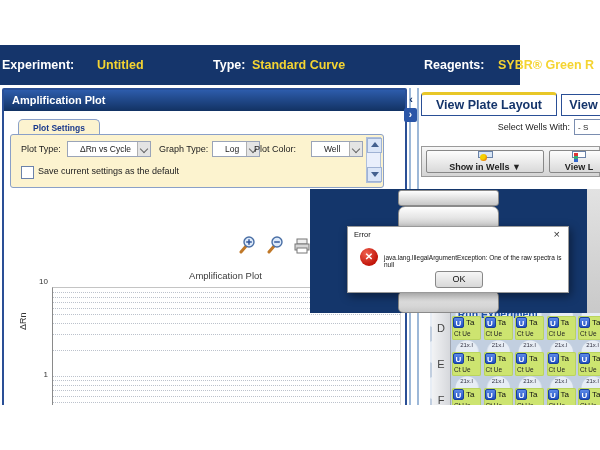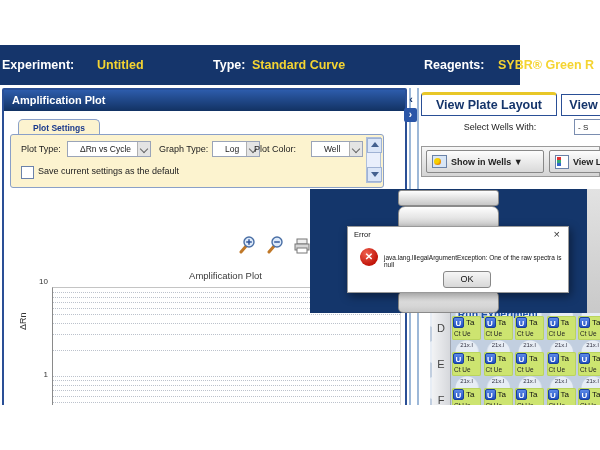--- a/index.html
+++ b/index.html
@@ -57,28 +57,28 @@
   .vline{top:43px;height:317px;}
   .collapse-left{left:405px;top:48px;width:12px;height:13px;font-size:11px;font-weight:bold;color:#15356b;line-height:13px;text-align:center;}
   .collapse-right{left:404px;top:63px;width:13px;height:14px;background:#2a56a8;color:#fff;
                   font-size:10px;font-weight:bold;text-align:center;line-height:14px;border-radius:2px;}
 
   
   .right-panel{left:419px;top:43px;width:181px;height:317px;background:#fff;}
   .tab{position:absolute;background:#fff;border:1.5px solid #2a4f96;box-sizing:border-box;
        font-size:12.5px;font-weight:bold;color:#15356b;text-align:center;}
   .tab-active{border-top:3px solid #e8c728;border-radius:4px 4px 0 0;line-height:20px;}
-  .sel-wells-label{left:430px;top:77px;width:140px;text-align:center;font-size:9px;color:#222;}
+  .sel-wells-label{left:430px;top:77px;width:140px;text-align:right;font-size:9px;color:#222;}
   .sel-wells-dd{left:574px;top:74px;width:30px;height:16px;background:#fff;border:1px solid #7a8db0;
                 font-size:8px;line-height:15px;padding-left:3px;color:#222;box-sizing:border-box;}
   .plate-toolbar{left:421px;top:101px;width:179px;height:31px;
                  background:linear-gradient(#f7f7f7,#d4d4d4);border:1px solid #9a9a9a;box-sizing:border-box;}
   .tb-btn{position:absolute;top:3px;height:23px;background:linear-gradient(#fdfdfd,#d9d9d9);
           border:1px solid #888;border-radius:2px;font-size:9px;font-weight:bold;color:#222;
-          display:flex;align-items:center;gap:4px;padding:0 5px;box-sizing:border-box;}
+          display:flex;align-items:center;gap:4px;padding:0 5px;box-sizing:border-box;flex-direction:column;}
   .wells-icon{width:13px;height:11px;background:#d8e6f6;border:1px solid #6a82a8;position:relative;}
   .wells-icon i{position:absolute;left:1px;top:2px;width:7px;height:7px;border-radius:50%;
                 background:radial-gradient(circle at 35% 35%,#f5d000 40%,#e04000);}
   .viewl-icon{width:12px;height:12px;background:#fff;border:1px solid #6a82a8;position:relative;}
   .viewl-icon i{position:absolute;left:1px;top:1px;width:4px;height:9px;
                 background:linear-gradient(#d33 0 33%,#3a7 33% 66%,#36c 66%);}
 
   
   .run-window{left:310px;top:144px;width:277px;height:124px;background:#14366b;z-index:30;}
   .silver-btn{position:absolute;left:88px;width:99px;background:linear-gradient(#fefefe,#c7c7c7);
@@ -86,21 +86,21 @@
   .gray-strip{left:587px;top:144px;width:13px;height:124px;background:linear-gradient(#e2e2e2,#c9c9c9);z-index:30;}
   .error-dialog{left:347px;top:181px;width:220px;height:65px;background:#fff;border:1px solid #9a9a9a;
                 box-shadow:2px 3px 9px rgba(0,0,0,.45);z-index:40;}
   .err-title{position:absolute;left:6px;top:3px;font-size:7.5px;color:#111;}
   .err-close{position:absolute;right:8px;top:2px;font-size:11px;color:#333;line-height:11px;}
   .err-icon{position:absolute;left:12px;top:21px;width:18px;height:18px;border-radius:50%;
             background:radial-gradient(circle at 35% 30%,#f0604e,#c1150a 70%);
             color:#fff;font-size:10px;font-weight:bold;text-align:center;line-height:18px;}
   .err-msg{position:absolute;left:36px;top:27px;width:180px;font-size:6.5px;color:#111;}
   .ok-btn{position:absolute;left:87px;top:44px;width:46px;height:15px;background:linear-gradient(#f6f6f6,#d8d8d8);
-          border:1px solid #888;border-radius:3px;font-size:9px;color:#111;text-align:center;line-height:14px;margin-left:8px;}
+          border:1px solid #888;border-radius:3px;font-size:9px;color:#111;text-align:center;line-height:14px;}
 
   
   .plate-grid{left:430px;top:255px;width:170px;height:105px;background:#c2cfe0;overflow:hidden;z-index:10;
      background-image:radial-gradient(circle 12px at 15px 50%,#e7edf5 0 11px,rgba(0,0,0,0) 12px);
      background-size:31.5px 36px;background-position:22px -2px;}
   .run-exp{position:absolute;left:2px;top:8px;width:132px;text-align:center;font-size:10.5px;
            font-weight:bold;color:#1b4fa8;z-index:1;}
   .rowlab-col{position:absolute;left:2px;top:10px;width:18px;height:95px;
               background:linear-gradient(90deg,#f2f3f5,#d6d8dc);border-right:1px solid #a0a6b0;z-index:2;}
   .rowlab{position:absolute;left:0;width:18px;height:24px;font-size:11px;color:#444;text-align:center;line-height:24px;}

